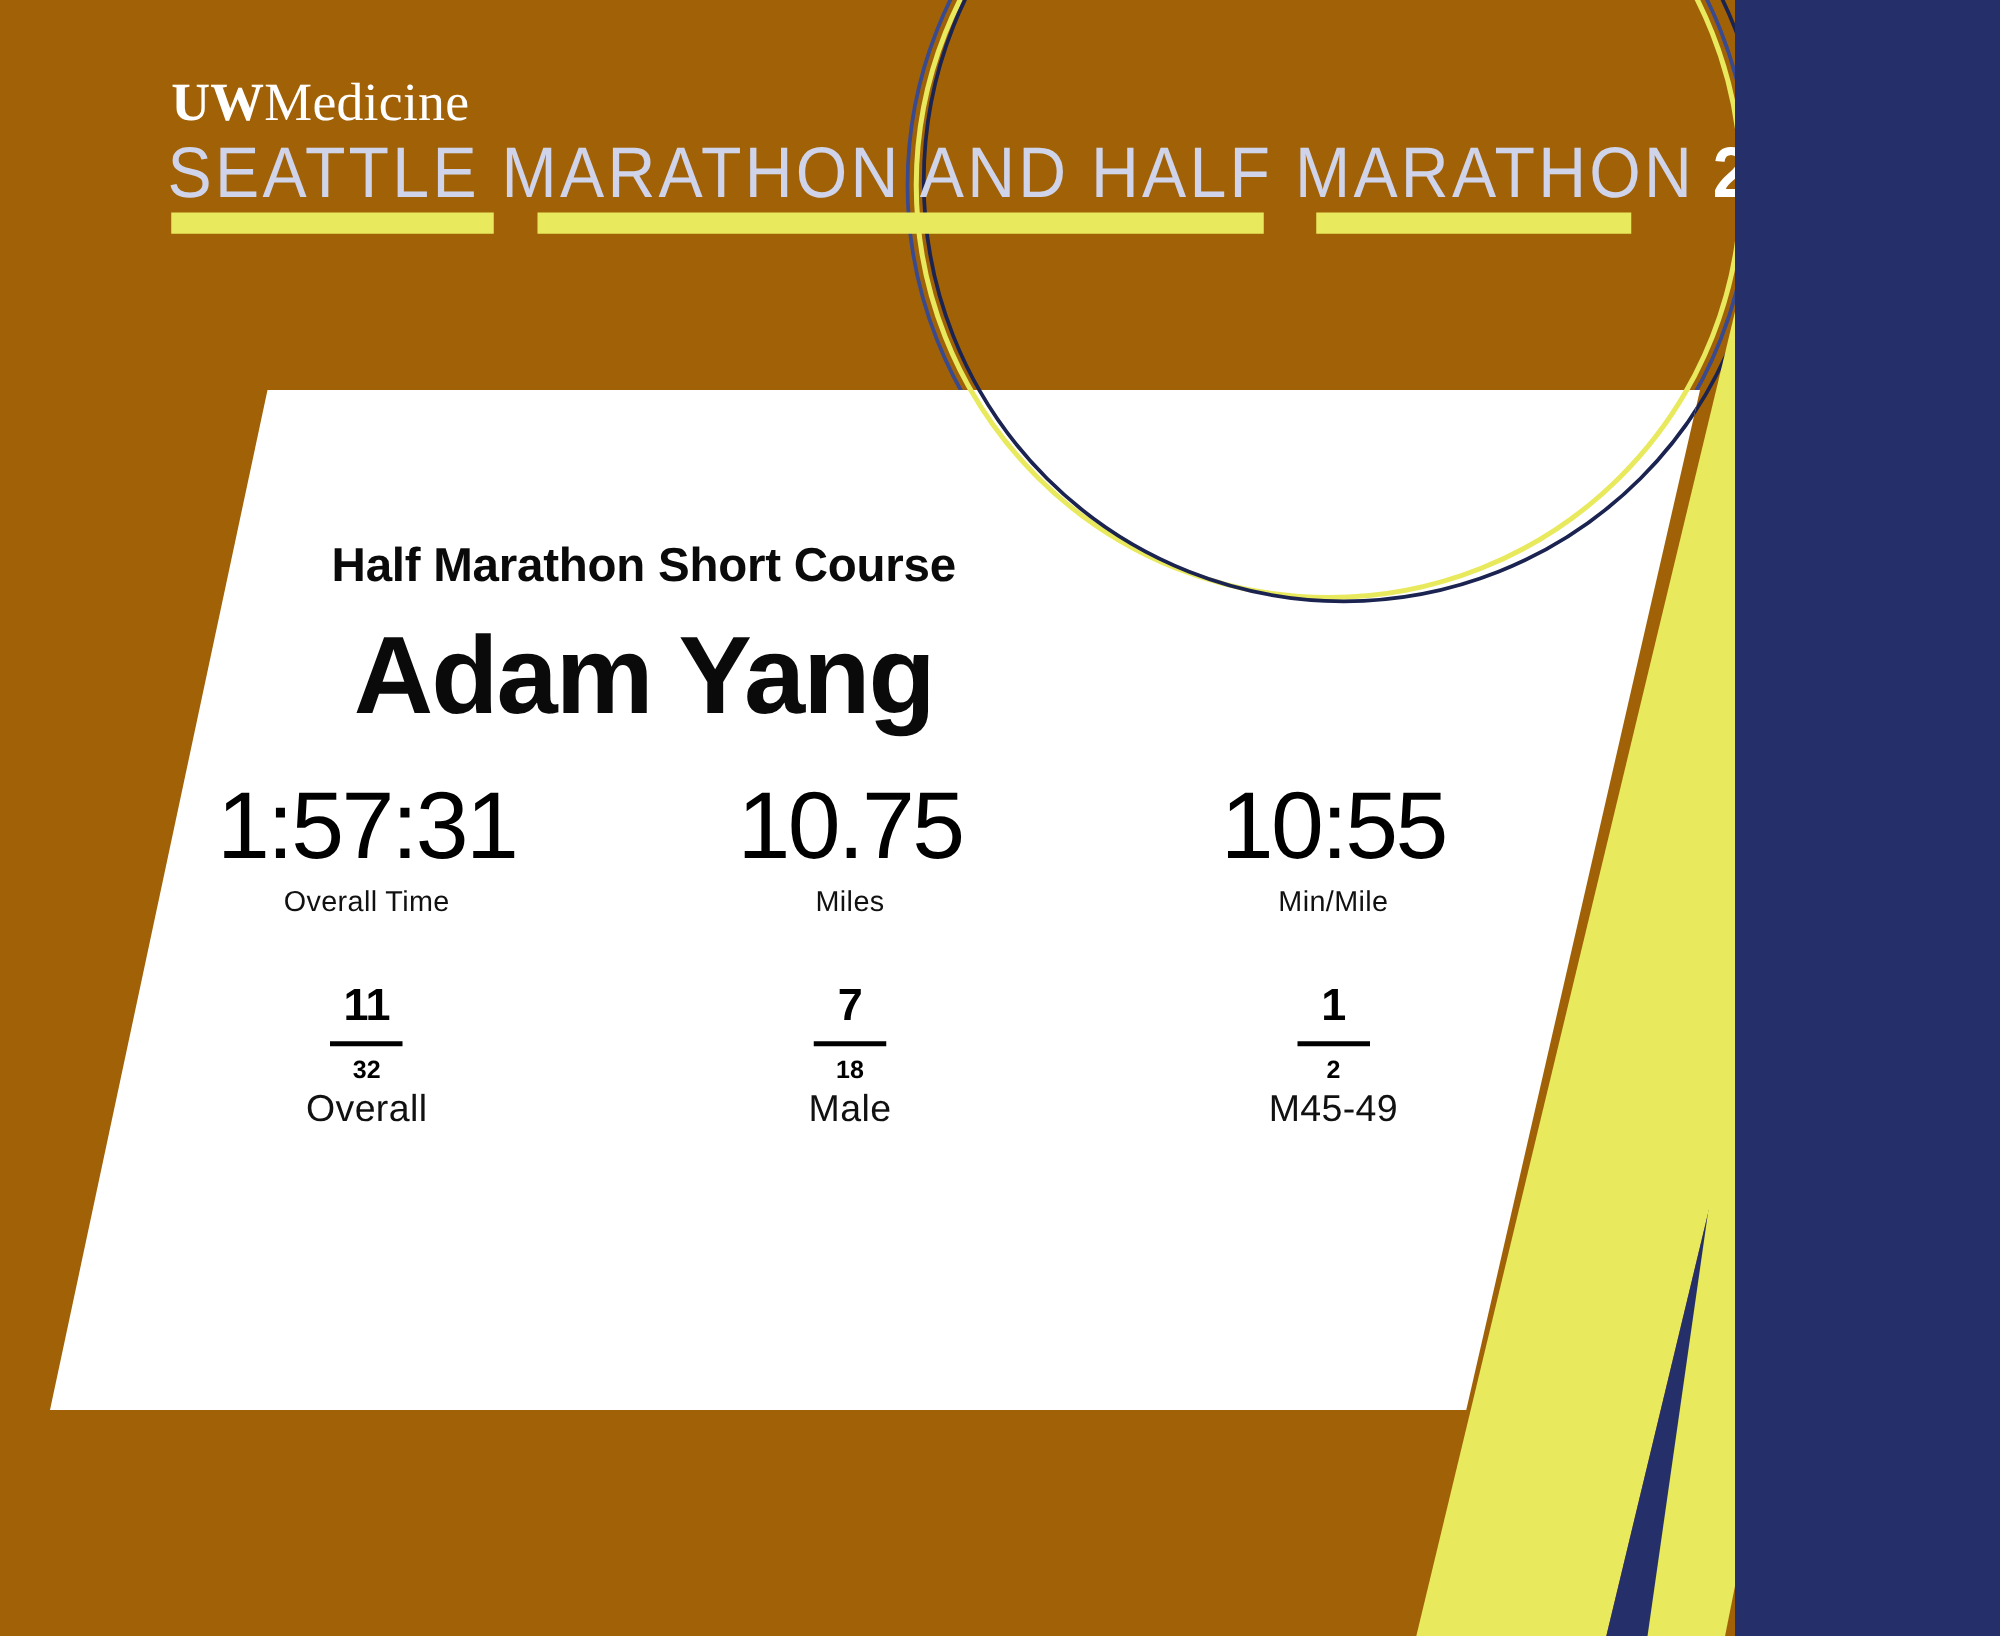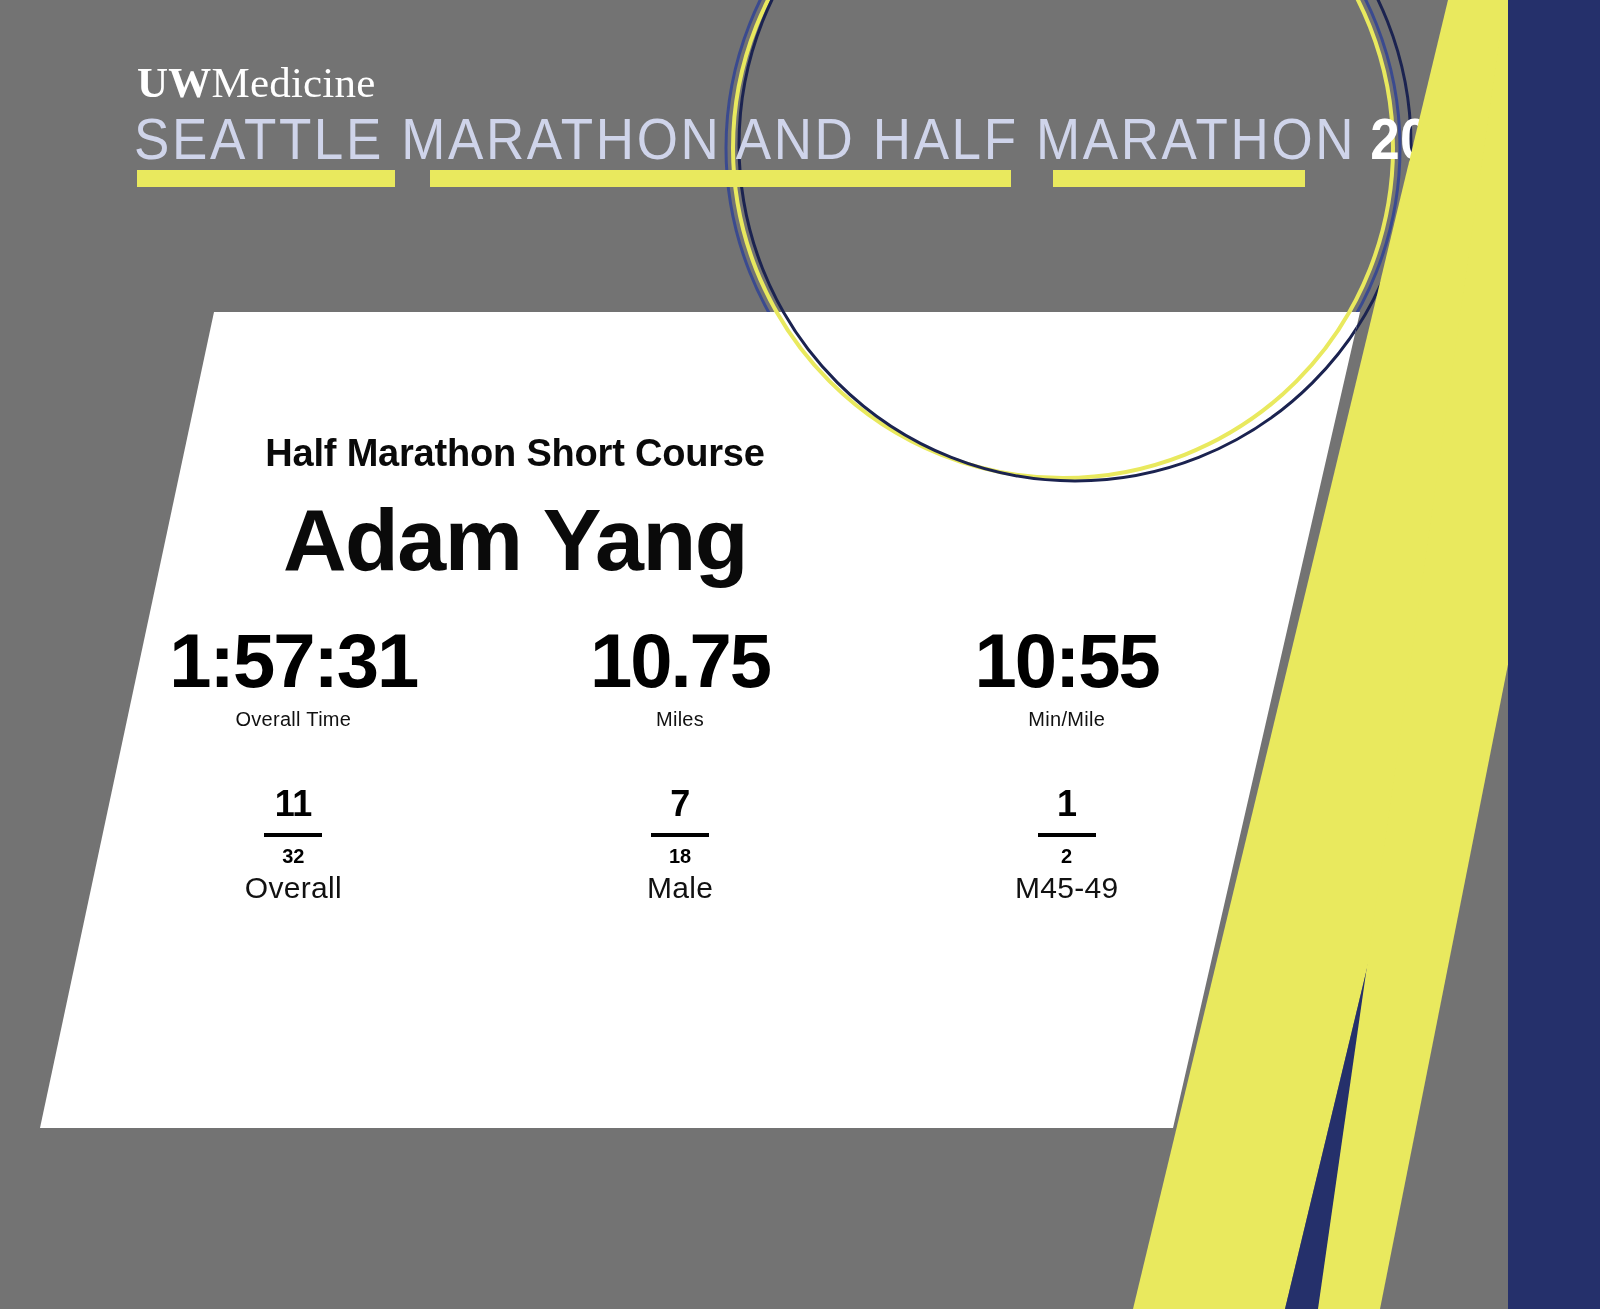--- a/index.html
+++ b/index.html
@@ -4,22 +4,22 @@
 <style>
   * { margin:0; padding:0; box-sizing:border-box; }
   html, body {
     width:1600px; height:1309px;
     background:#25306b;
     font-family:"Liberation Sans", sans-serif;
     overflow:hidden;
   }
   #poster {
     position:relative;
-    width:1508px; height:1309px;
-    background:#737373;
+    width:1388px; height:1309px;
+    background:#a16207;
     overflow:hidden;
   }
 
   
   .layer {
     position:absolute; left:0; top:0;
     width:1600px; height:1309px;
     pointer-events:none;
   }
   #bg-layer   { z-index:1; }
@@ -101,27 +101,27 @@
 
   #stats-primary {
     position:absolute;
     left:100px; top:308px;
     width:1160px;
     display:flex;
   }
   #stats-primary .col { flex:1; text-align:center; }
   .stat-value {
     font-size:76px;
-    font-weight:bold;
+    font-weight:normal;
     color:#000;
     letter-spacing:-2px;
     line-height:82px;
   }
   .stat-label {
-    font-size:20px;
+    font-size:23px;
     font-weight:normal;
     color:#111;
     margin-top:6px;
     letter-spacing:0.3px;
   }
 
   #stats-rank {
     position:absolute;
     left:100px; top:470px;
     width:1160px;

